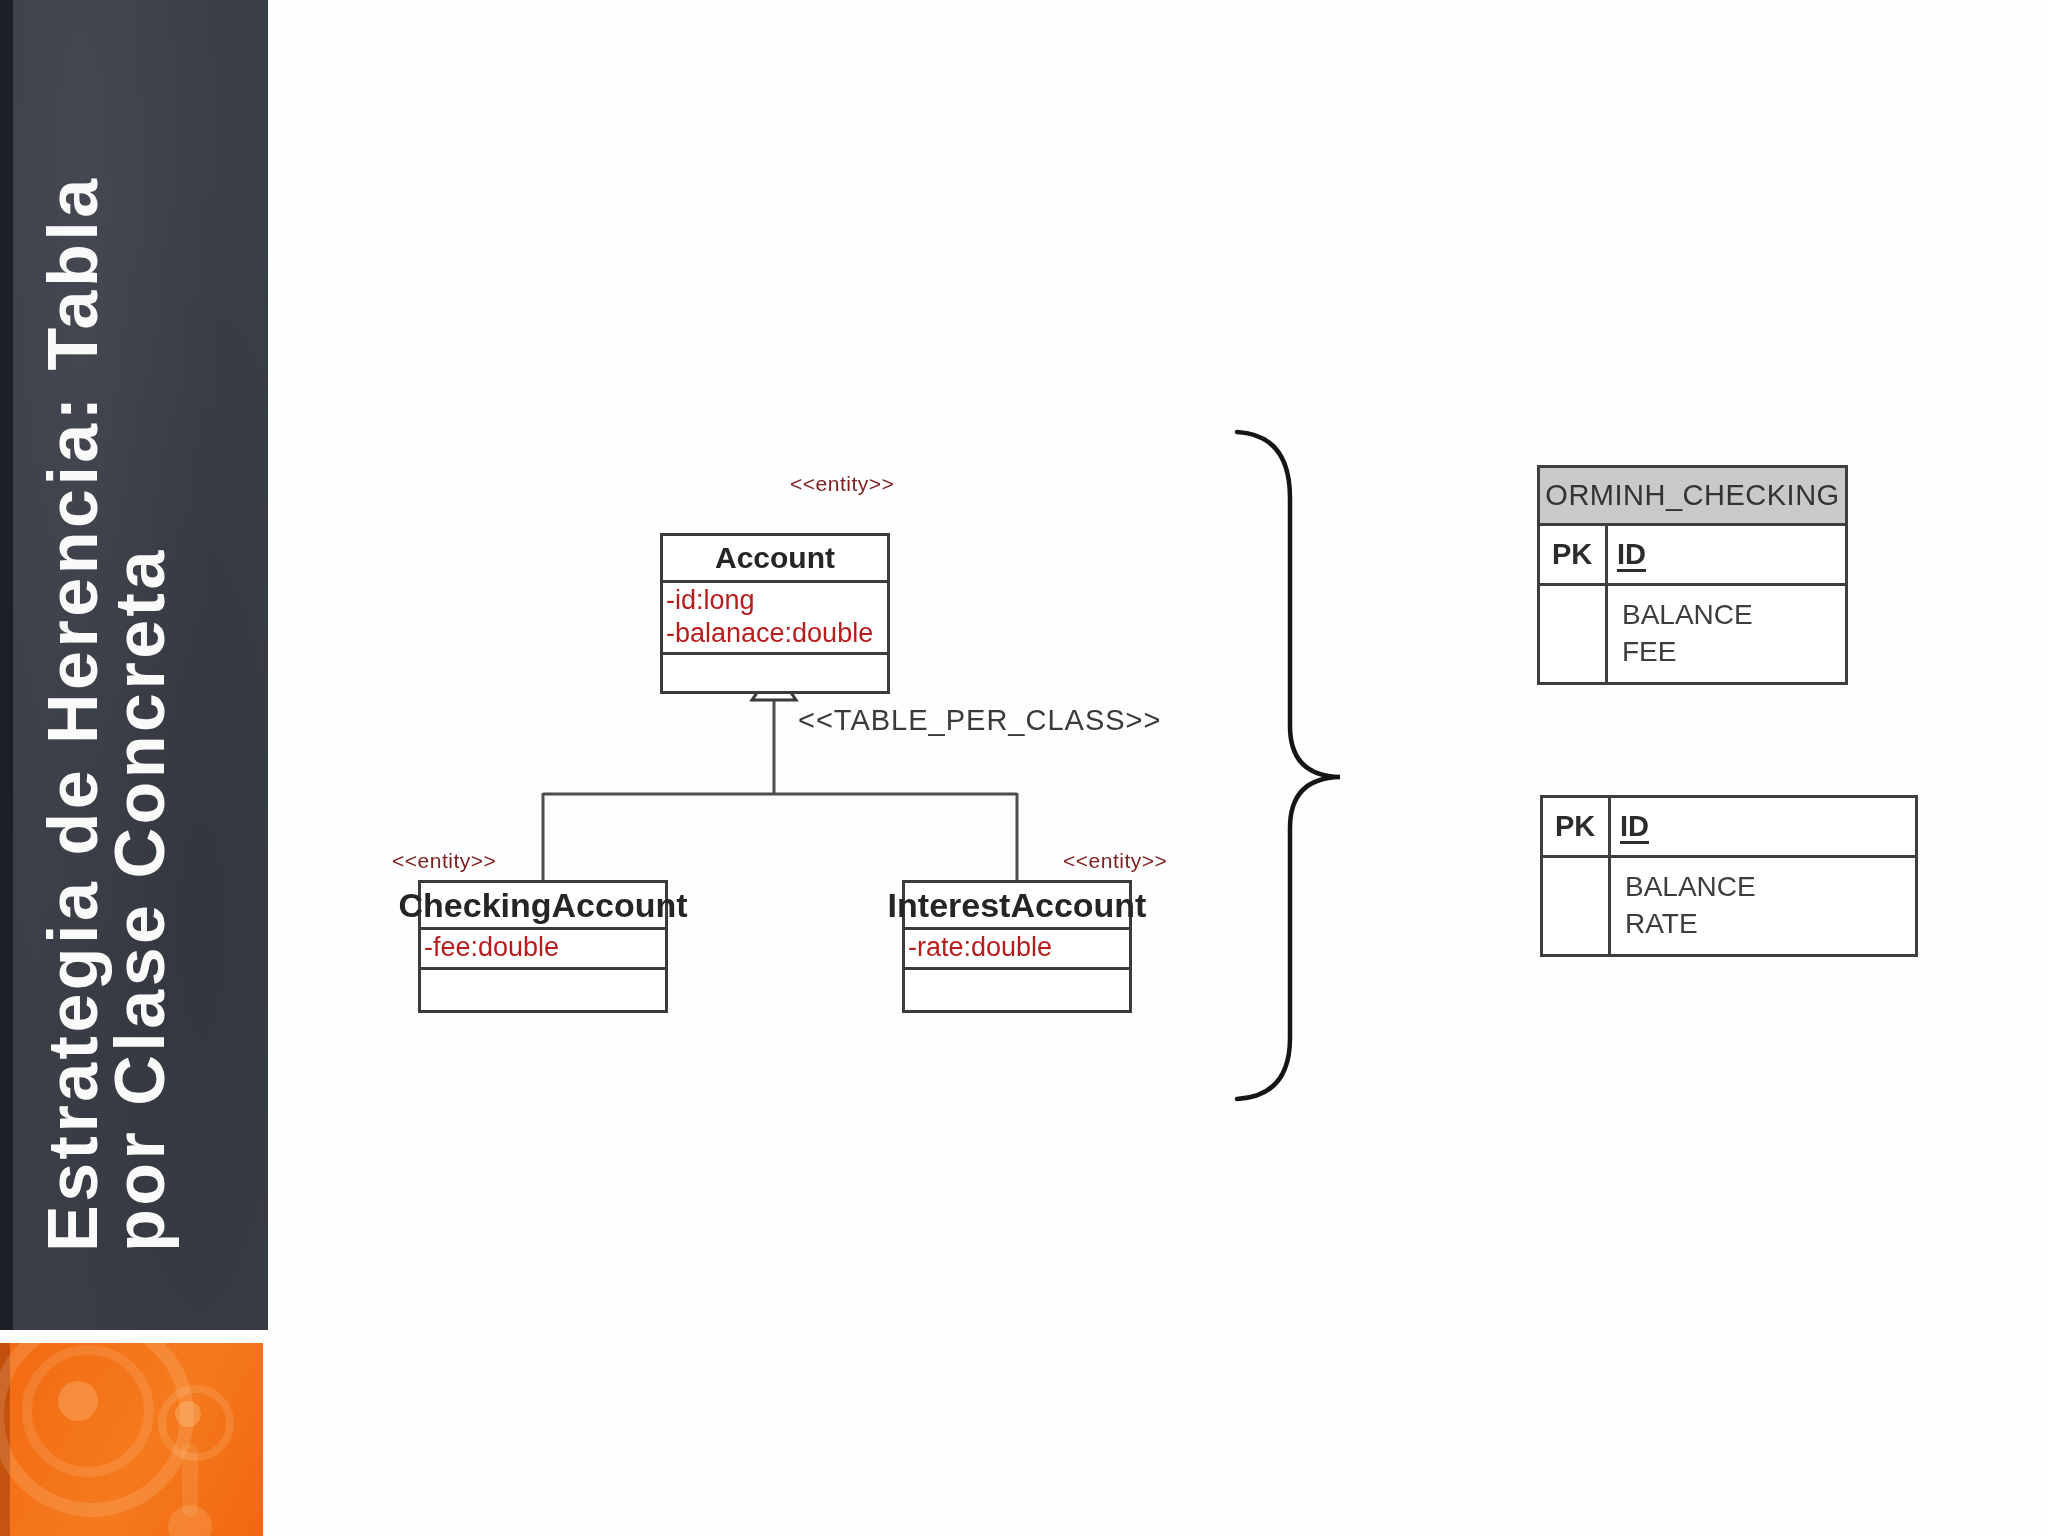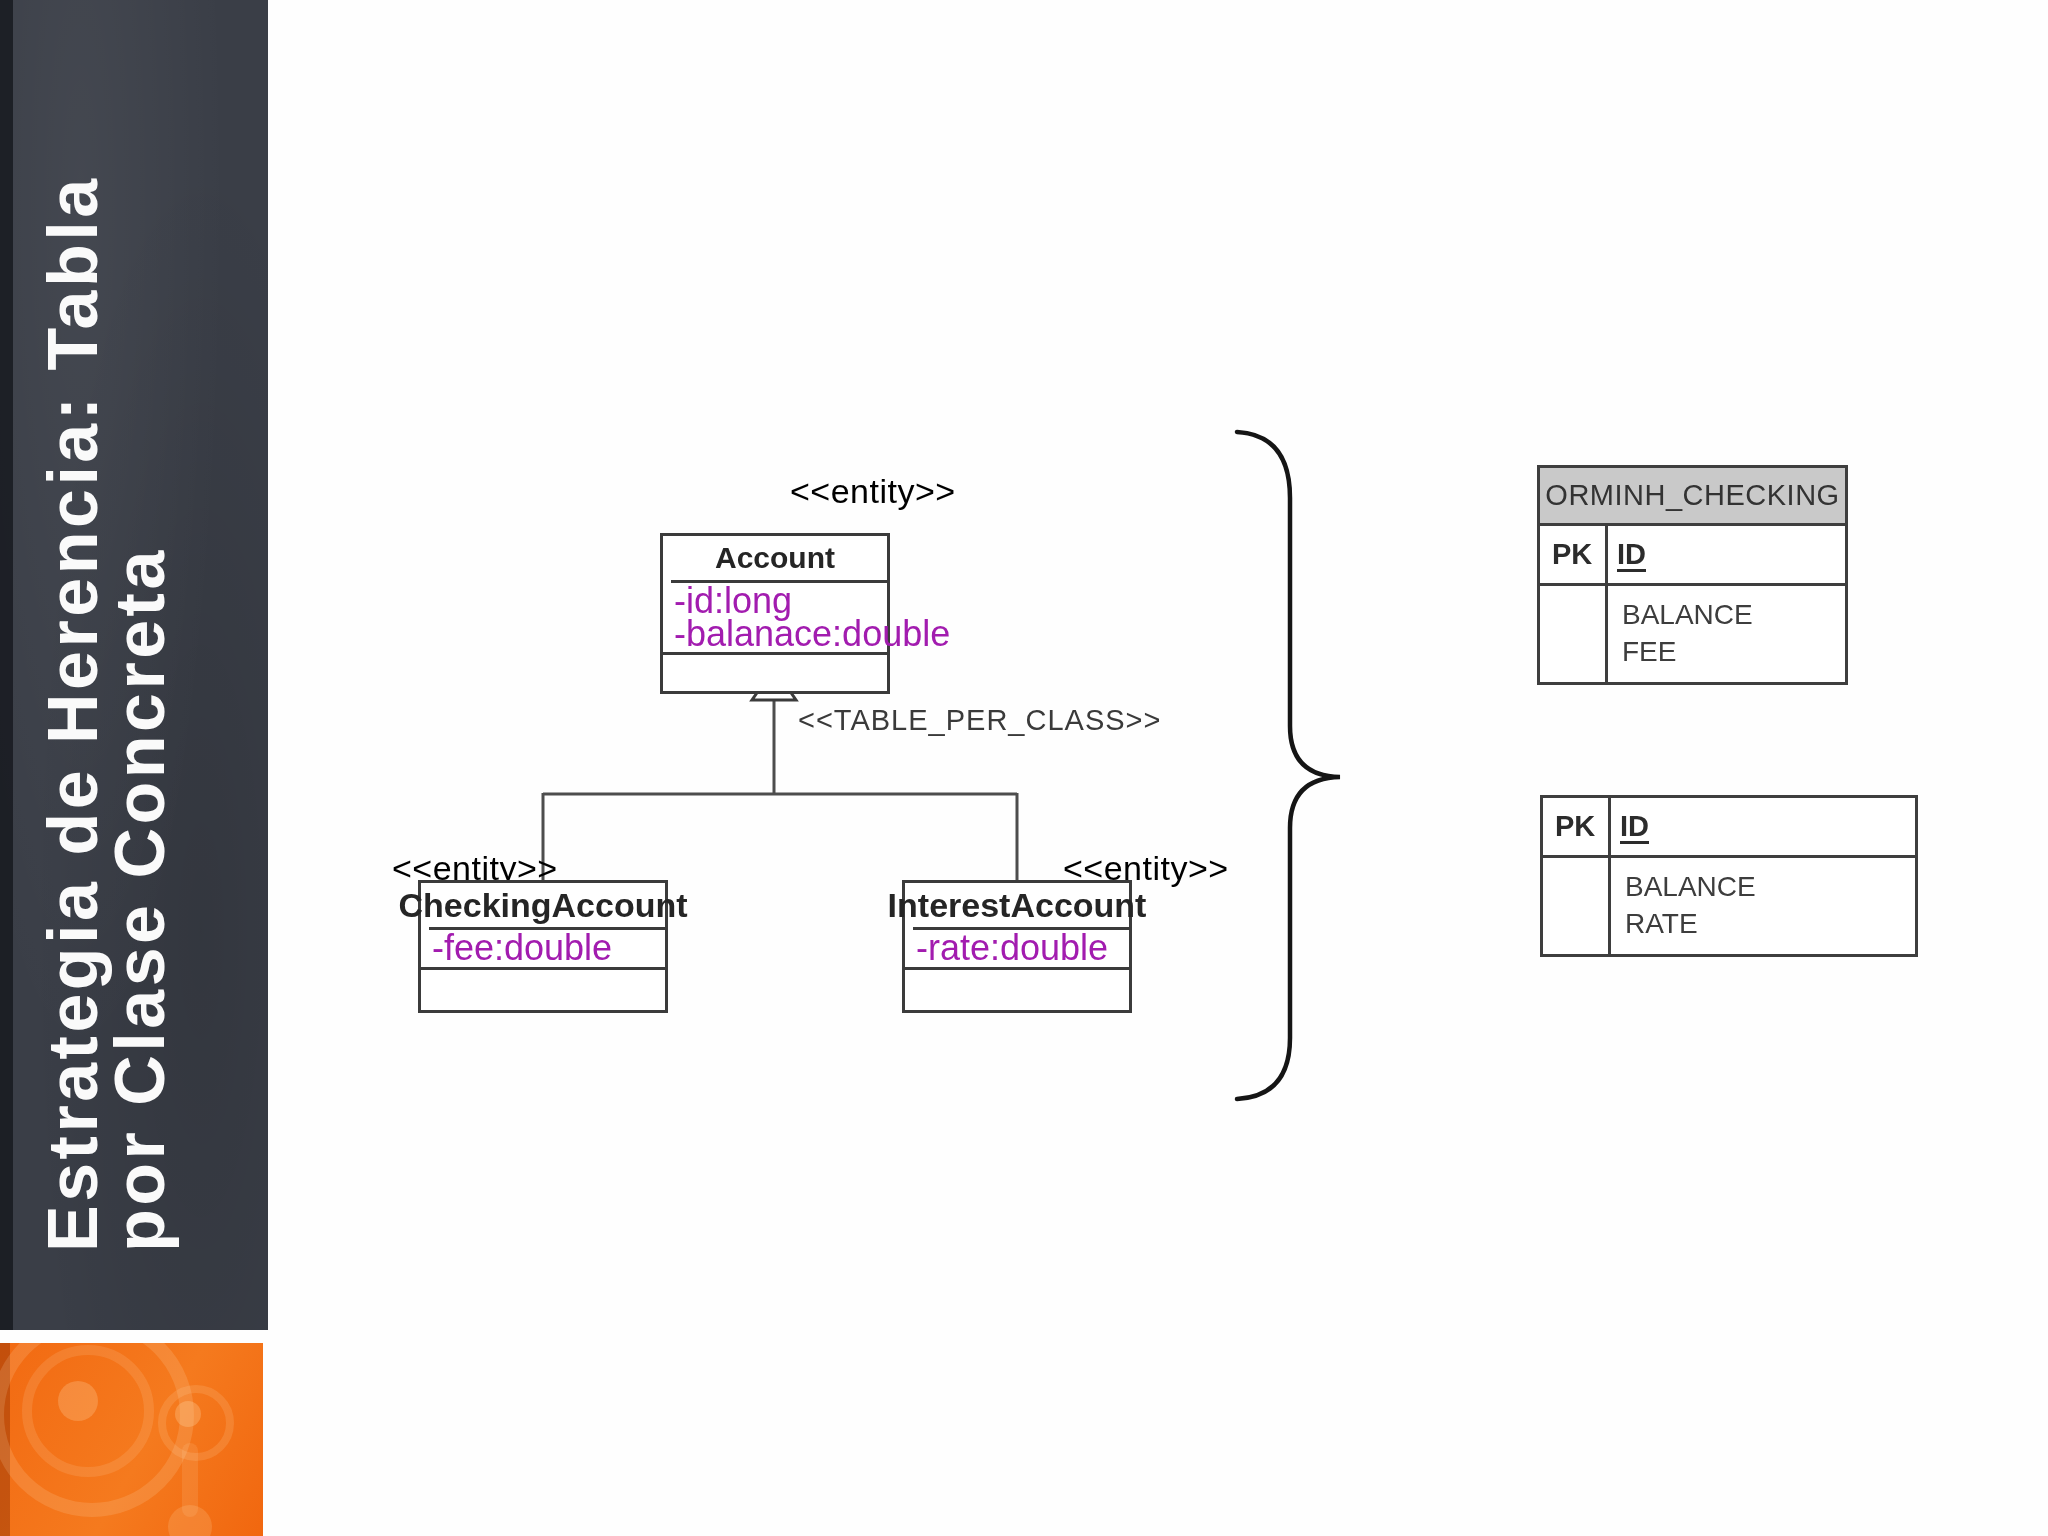--- a/index.html
+++ b/index.html
@@ -41,38 +41,38 @@
   .deco.ring-c{left:158px;top:42px;width:60px;height:60px;border:8px solid rgba(255,230,190,0.15);}
   .deco.dot-b{left:175px;top:58px;width:26px;height:26px;background:rgba(255,220,170,0.28);}
   .deco.streak{left:182px;top:100px;width:16px;height:74px;border-radius:8px;background:rgba(255,230,190,0.12);}
   .deco.dot-c{left:168px;top:162px;width:44px;height:44px;background:rgba(255,220,170,0.18);}
 
   
   .canvas{position:absolute;inset:0;}
   svg.overlay{position:absolute;left:0;top:0;pointer-events:none;}
 
   .stereotype{
-    position:absolute;font-size:34px;color:#000000;letter-spacing:0.5px;white-space:nowrap;
+    position:absolute;font-size:21px;color:#7f1d1d;letter-spacing:0.5px;white-space:nowrap;
   }
   .strategy-label{
     position:absolute;left:798px;top:704px;font-size:29px;color:#3a3a3a;
     letter-spacing:1px;white-space:nowrap;
   }
 
   .uml-class{
     position:absolute;background:#ffffff;border:3px solid #3b3b3b;color:#252525;
   }
   .uml-class .sec{border-top:3px solid #3b3b3b;}
   .uml-class .sec:first-child{border-top:none;}
   .uml-title{
     height:44px;display:flex;align-items:center;justify-content:center;
     font-weight:700;font-size:30px;
   }
   .uml-class.small .uml-title{font-size:34px;height:44px;}
-  .uml-attrs{font-size:36px;line-height:33px;padding:1px 3px 2px 3px;color:#a21caf;margin-left:8px;}
+  .uml-attrs{font-size:27px;line-height:33px;padding:1px 3px 2px 3px;color:#b91c1c;}
   .uml-attrs div{white-space:nowrap;}
   .uml-ops{height:36px;}
   .uml-class.small .uml-ops{height:40px;}
   .uml-class.small .uml-attrs{padding-bottom:0;height:36px;}
 
   
   .db-table{
     position:absolute;border:3px solid #3e3e3e;background:#fff;color:#3b3b3b;
   }
   .db-header{

